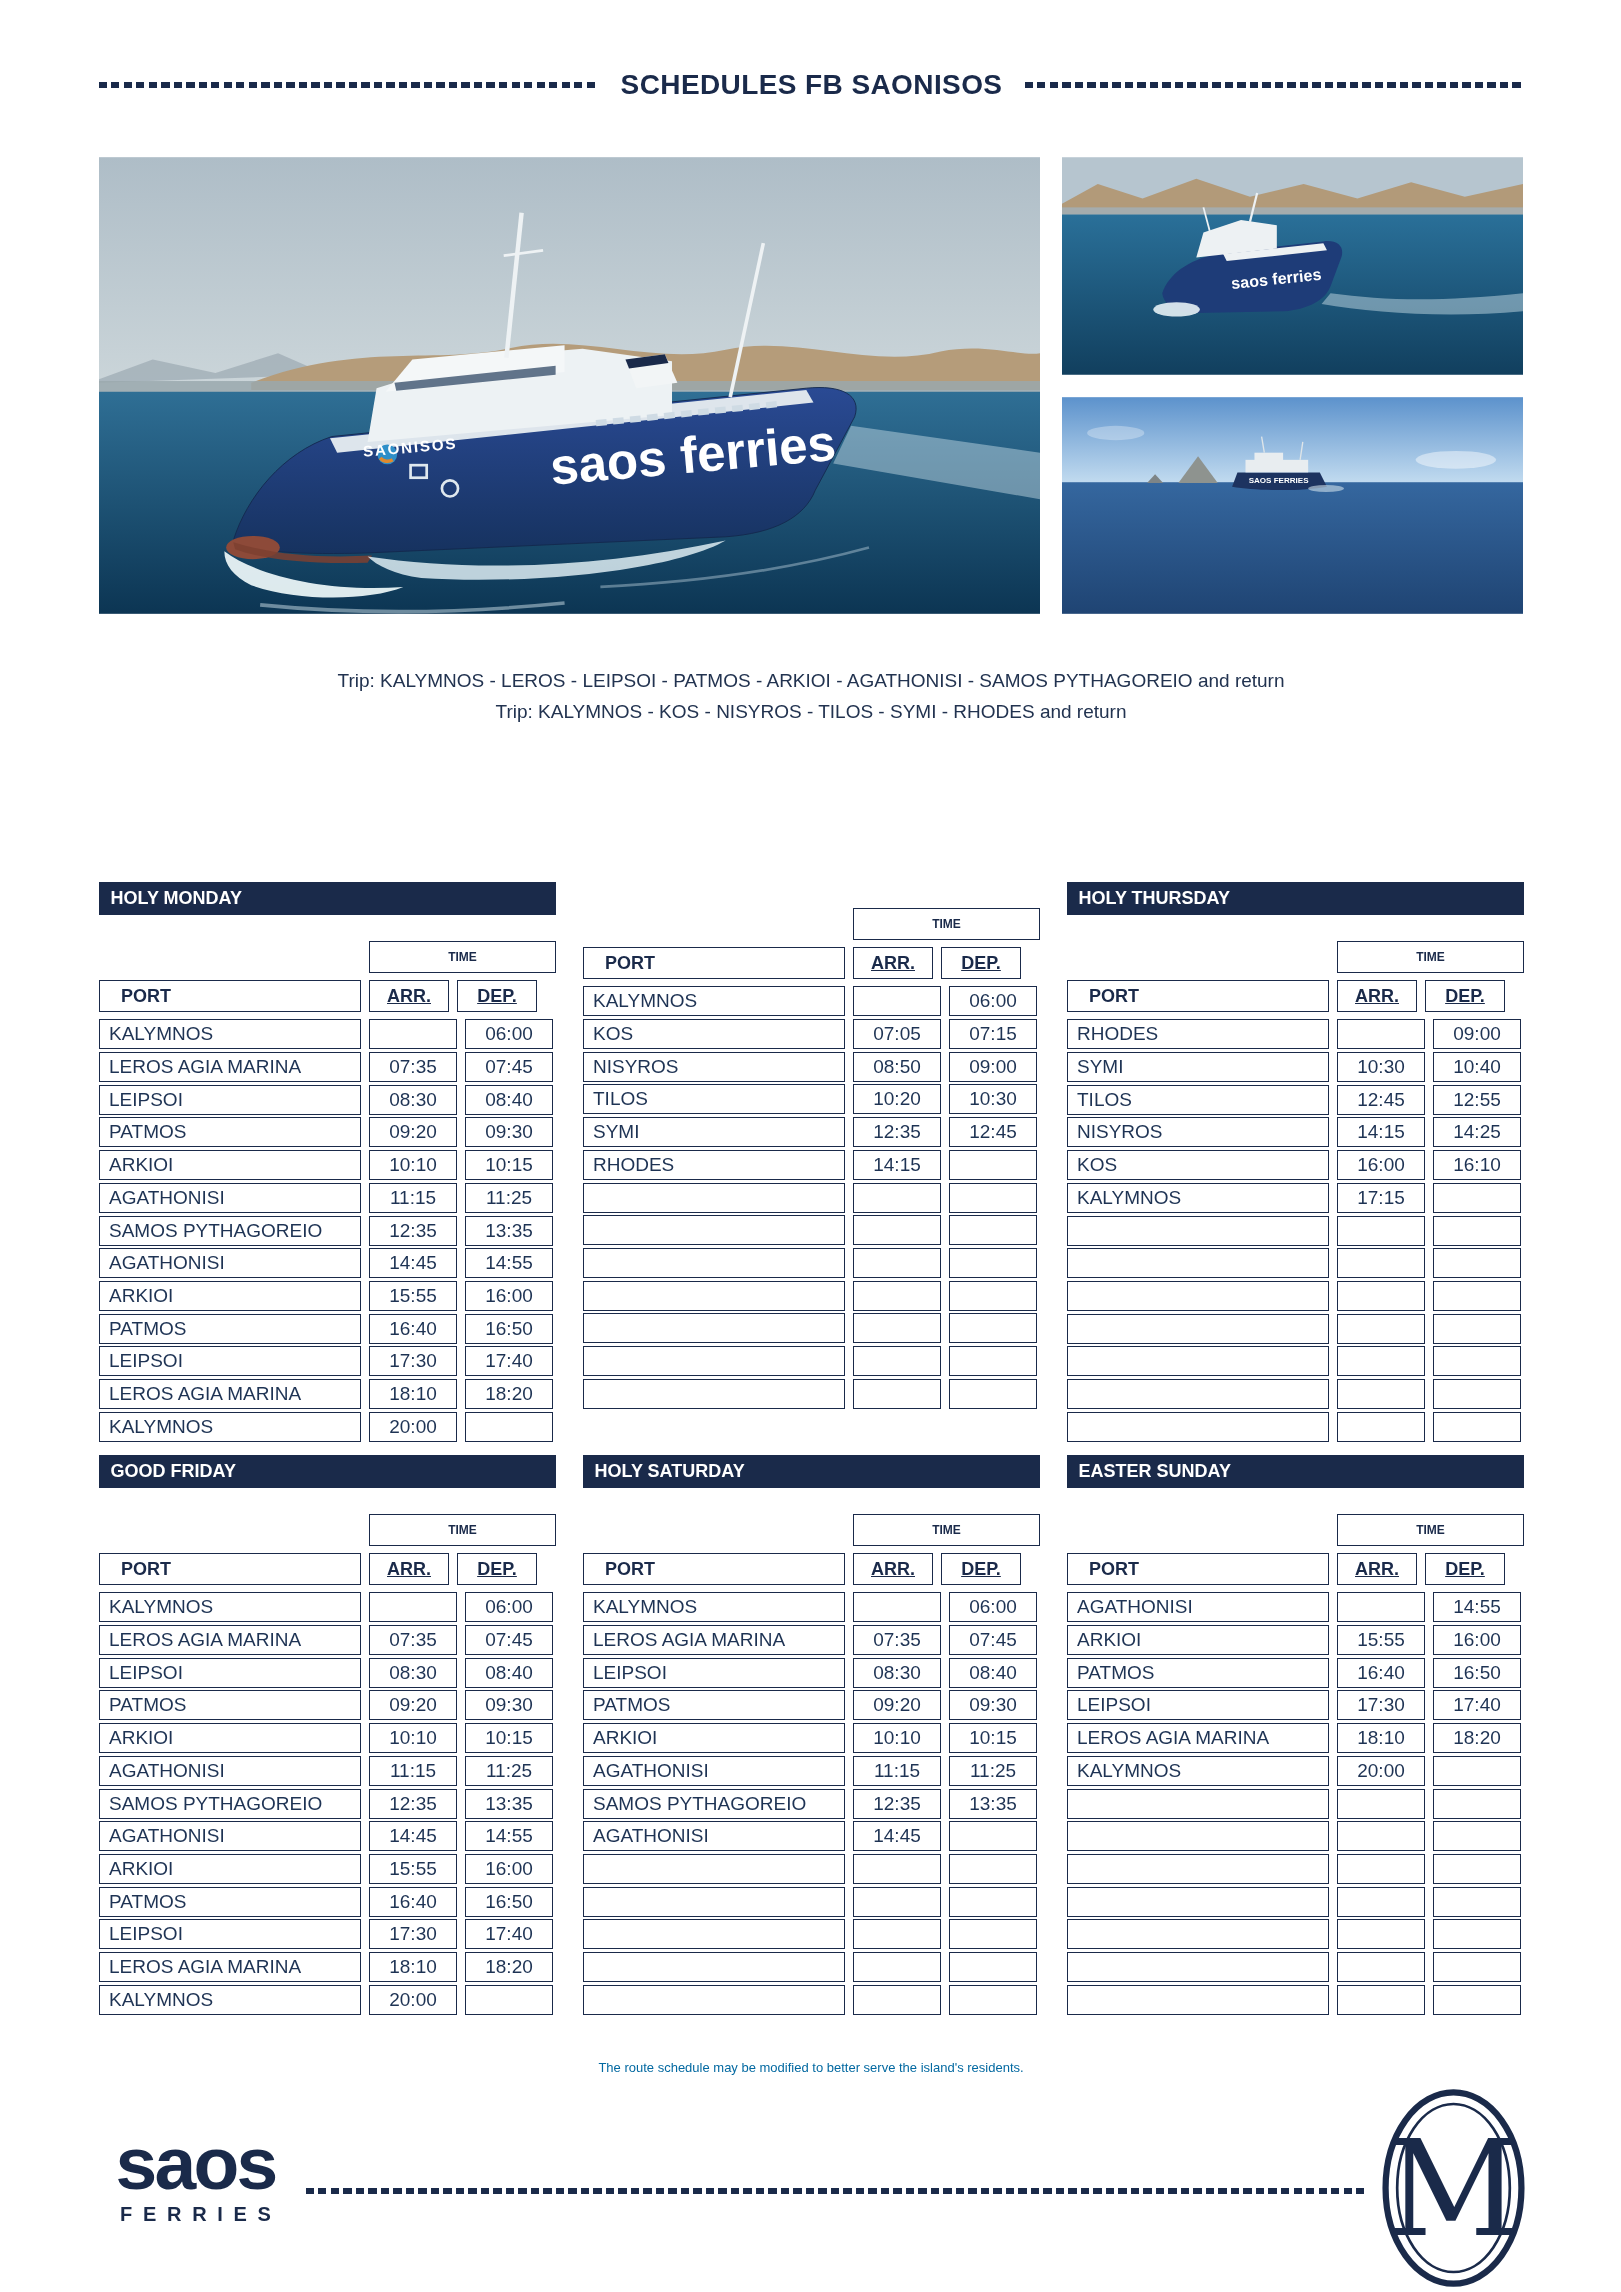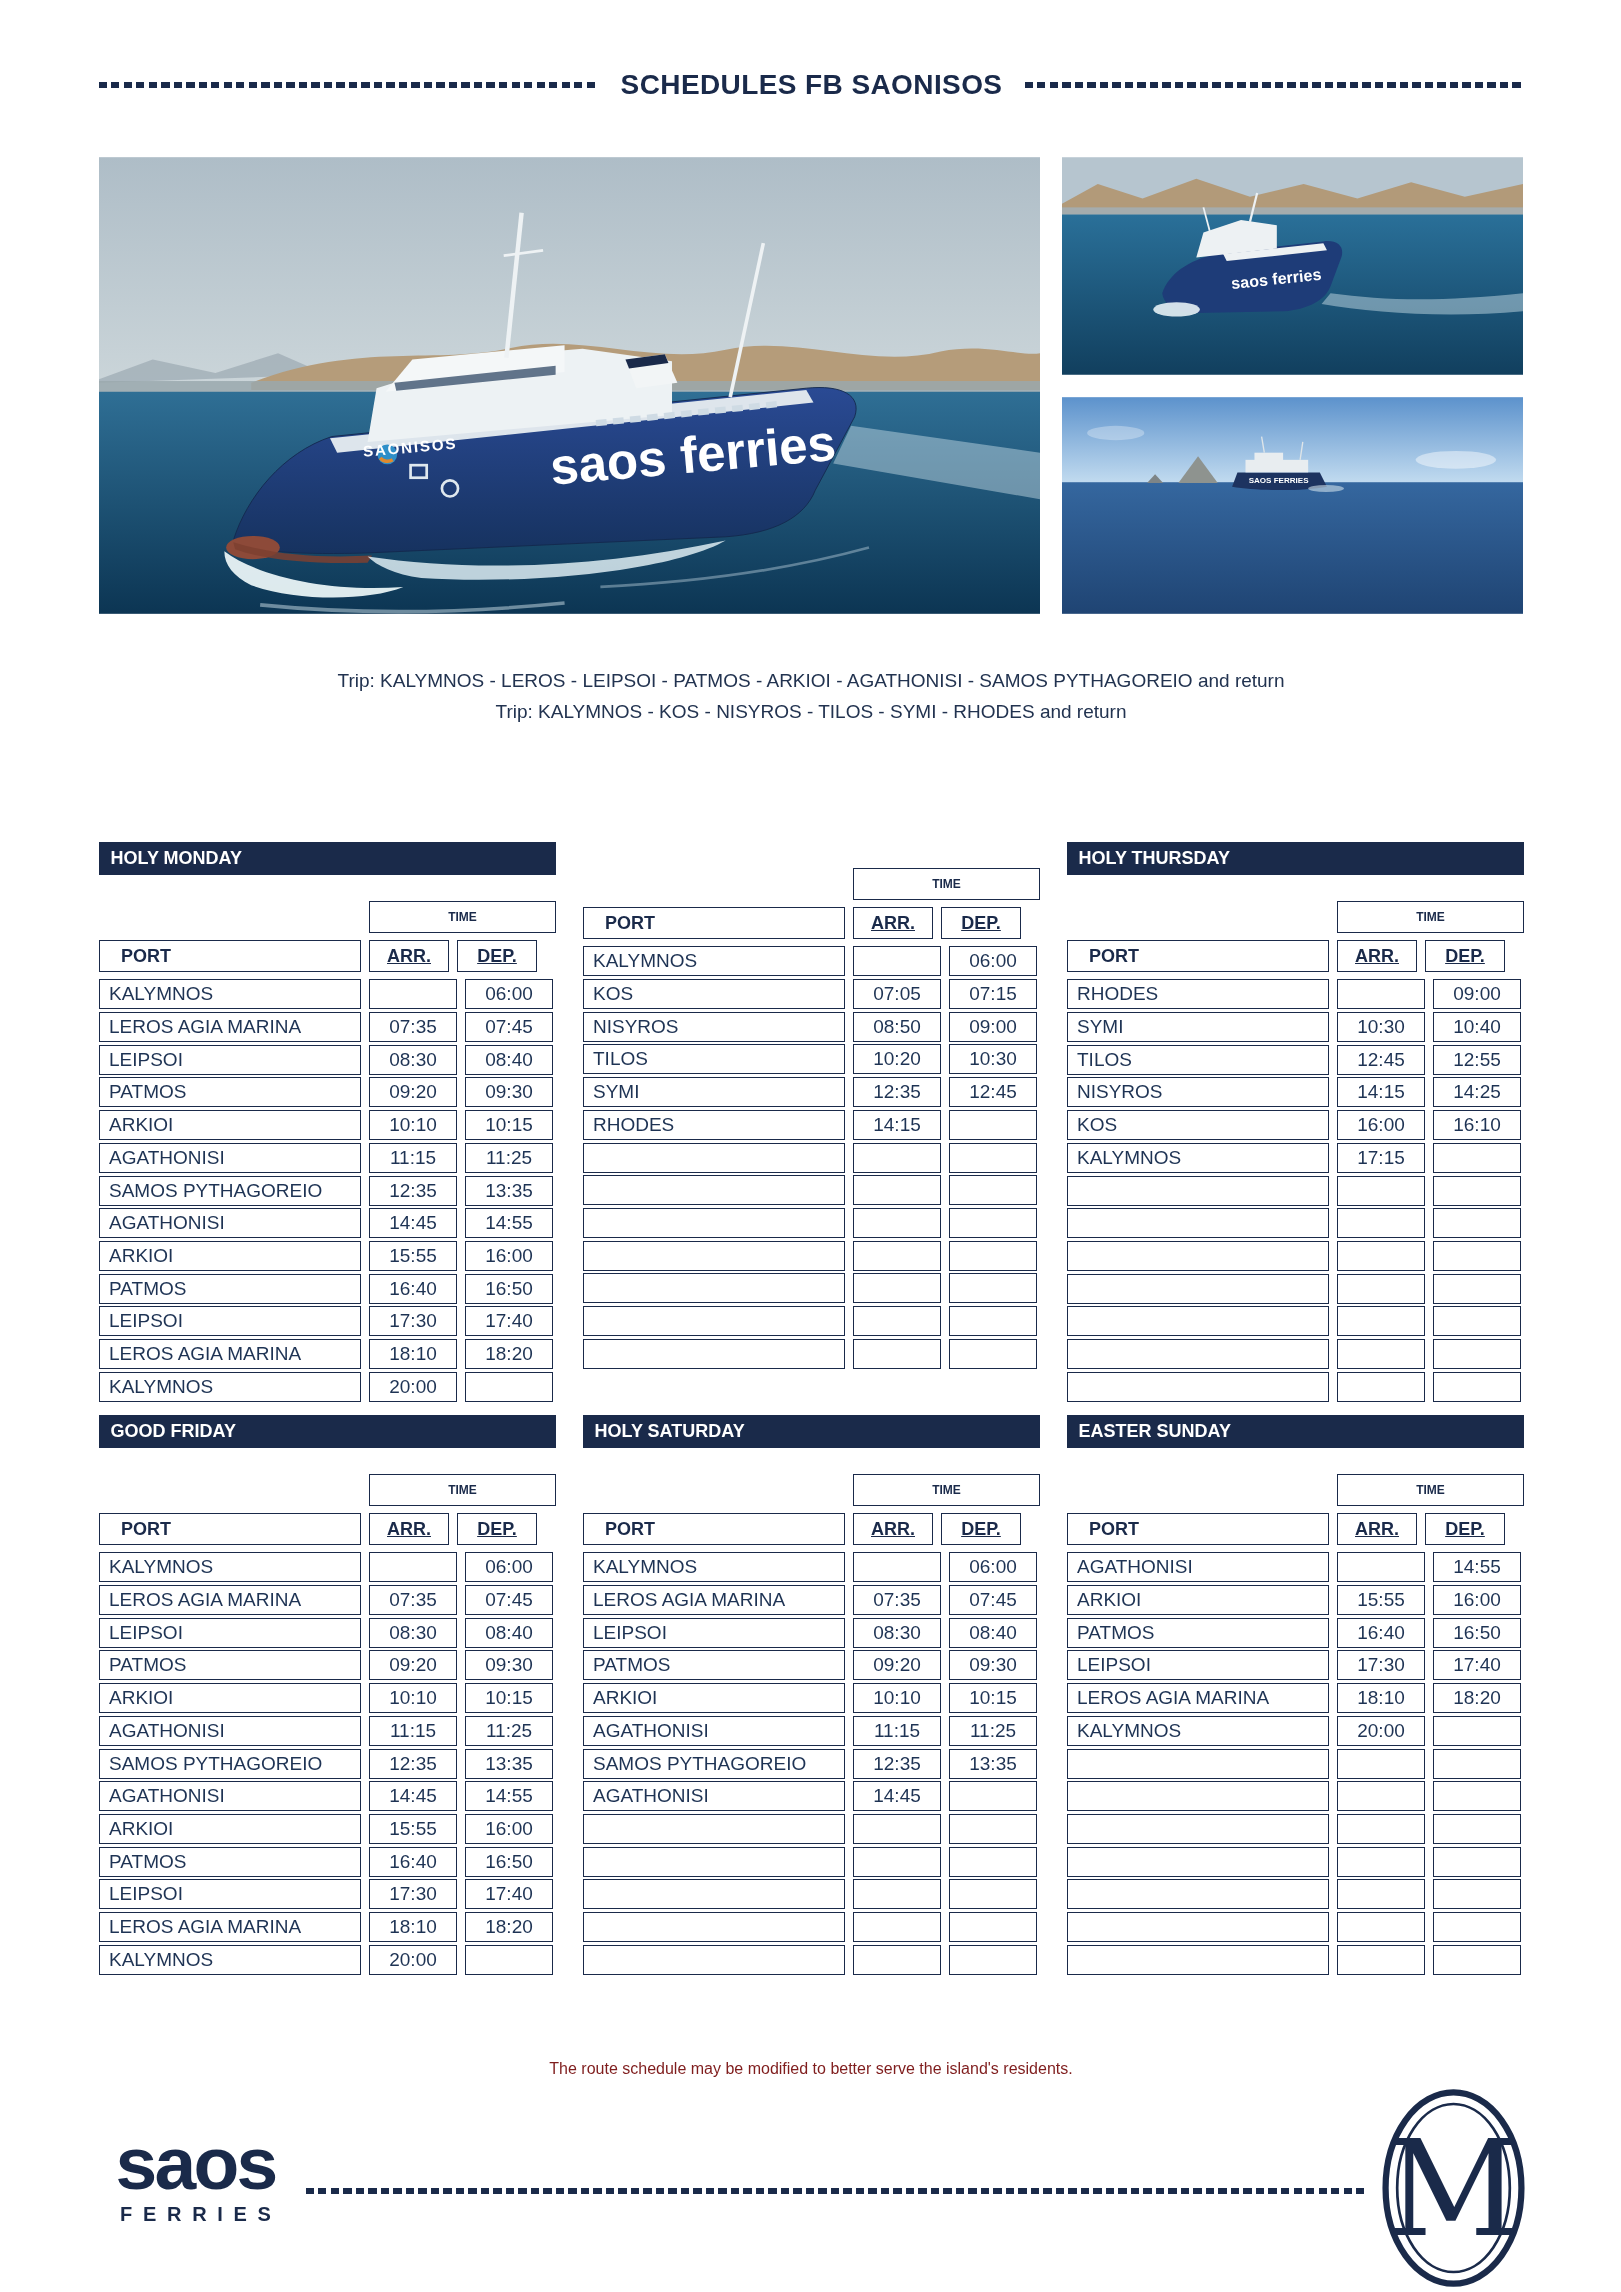--- a/index.html
+++ b/index.html
@@ -23,39 +23,39 @@
   .photo-sm:first-child{height:218px;}
   .photos svg{display:block;}
 
   
   .trips{position:absolute;left:0;top:665px;width:100%;text-align:center;font-size:19px;color:#223350;line-height:31px;}
   .period{position:absolute;left:0;top:759px;width:100%;text-align:center;color:var(--navy);}
   .period-label{font-size:19.7px;font-weight:bold;line-height:27px;}
   .period-dates{font-size:28px;font-weight:bold;line-height:36px;}
 
   
-  .tables-grid{position:absolute;left:99px;top:842px;display:grid;grid-template-columns:457px 457px 457px;column-gap:27px;row-gap:13.4px;}
+  .tables-grid{position:absolute;left:99px;top:882px;display:grid;grid-template-columns:457px 457px 457px;column-gap:27px;row-gap:13.4px;}
   .sched-table{width:457px;}
   .day-band{height:33px;background:var(--navy);color:#fff;font-weight:bold;font-size:18px;display:flex;align-items:center;padding-left:11.6px;box-sizing:border-box;}
   .box{border:1.8px solid var(--navy);box-sizing:border-box;background:#fff;}
   .time-wrap{margin-top:26px;margin-left:270px;width:187px;height:32px;display:flex;align-items:center;justify-content:center;font-size:12px;font-weight:bold;color:var(--navy);}
   .head-row{margin-top:7.2px;display:flex;gap:8px;}
   .head{height:32px;display:flex;align-items:center;font-size:18px;font-weight:bold;color:var(--navy);}
   .port-head{width:262px;padding-left:21px;}
   .time-head{width:80px;justify-content:center;text-decoration:underline;}
   .body-row{margin-top:7.2px;display:flex;gap:8px;}
   .col{display:flex;flex-direction:column;gap:2.7px;}
   .col-port{width:262px;}
   .col-arr,.col-dep{width:88px;}
   .cell{height:30px;border:1.8px solid var(--navy);box-sizing:border-box;display:flex;align-items:center;font-size:19px;color:var(--cell-text);background:#fff;}
   .port-cell{padding-left:9px;}
   .time-cell{justify-content:center;}
 
   
-  .note{position:absolute;left:0;top:2060px;width:100%;text-align:center;font-size:16px;color:#7f1d1d;}
+  .note{position:absolute;left:0;top:2060px;width:100%;text-align:center;font-size:13px;color:#0369a1;}
   .saos-logo{position:absolute;left:99px;top:2133px;width:193px;text-align:center;color:var(--navy);}
   .saos-word{font-size:75px;font-weight:bold;letter-spacing:-2.7px;line-height:61px;}
   .saos-sub{margin-top:9px;font-size:20px;font-weight:bold;letter-spacing:10.7px;text-indent:10.7px;}
   .footer-dash{position:absolute;left:306px;top:2188px;width:1061px;height:6.3px;background:repeating-linear-gradient(90deg,var(--navy) 0 8px,transparent 8px 12.5px);}
   .monogram{position:absolute;left:1381px;top:2087px;width:145px;height:202px;}
 </style>
 </head>
 <body>
 
 <div class="page">

